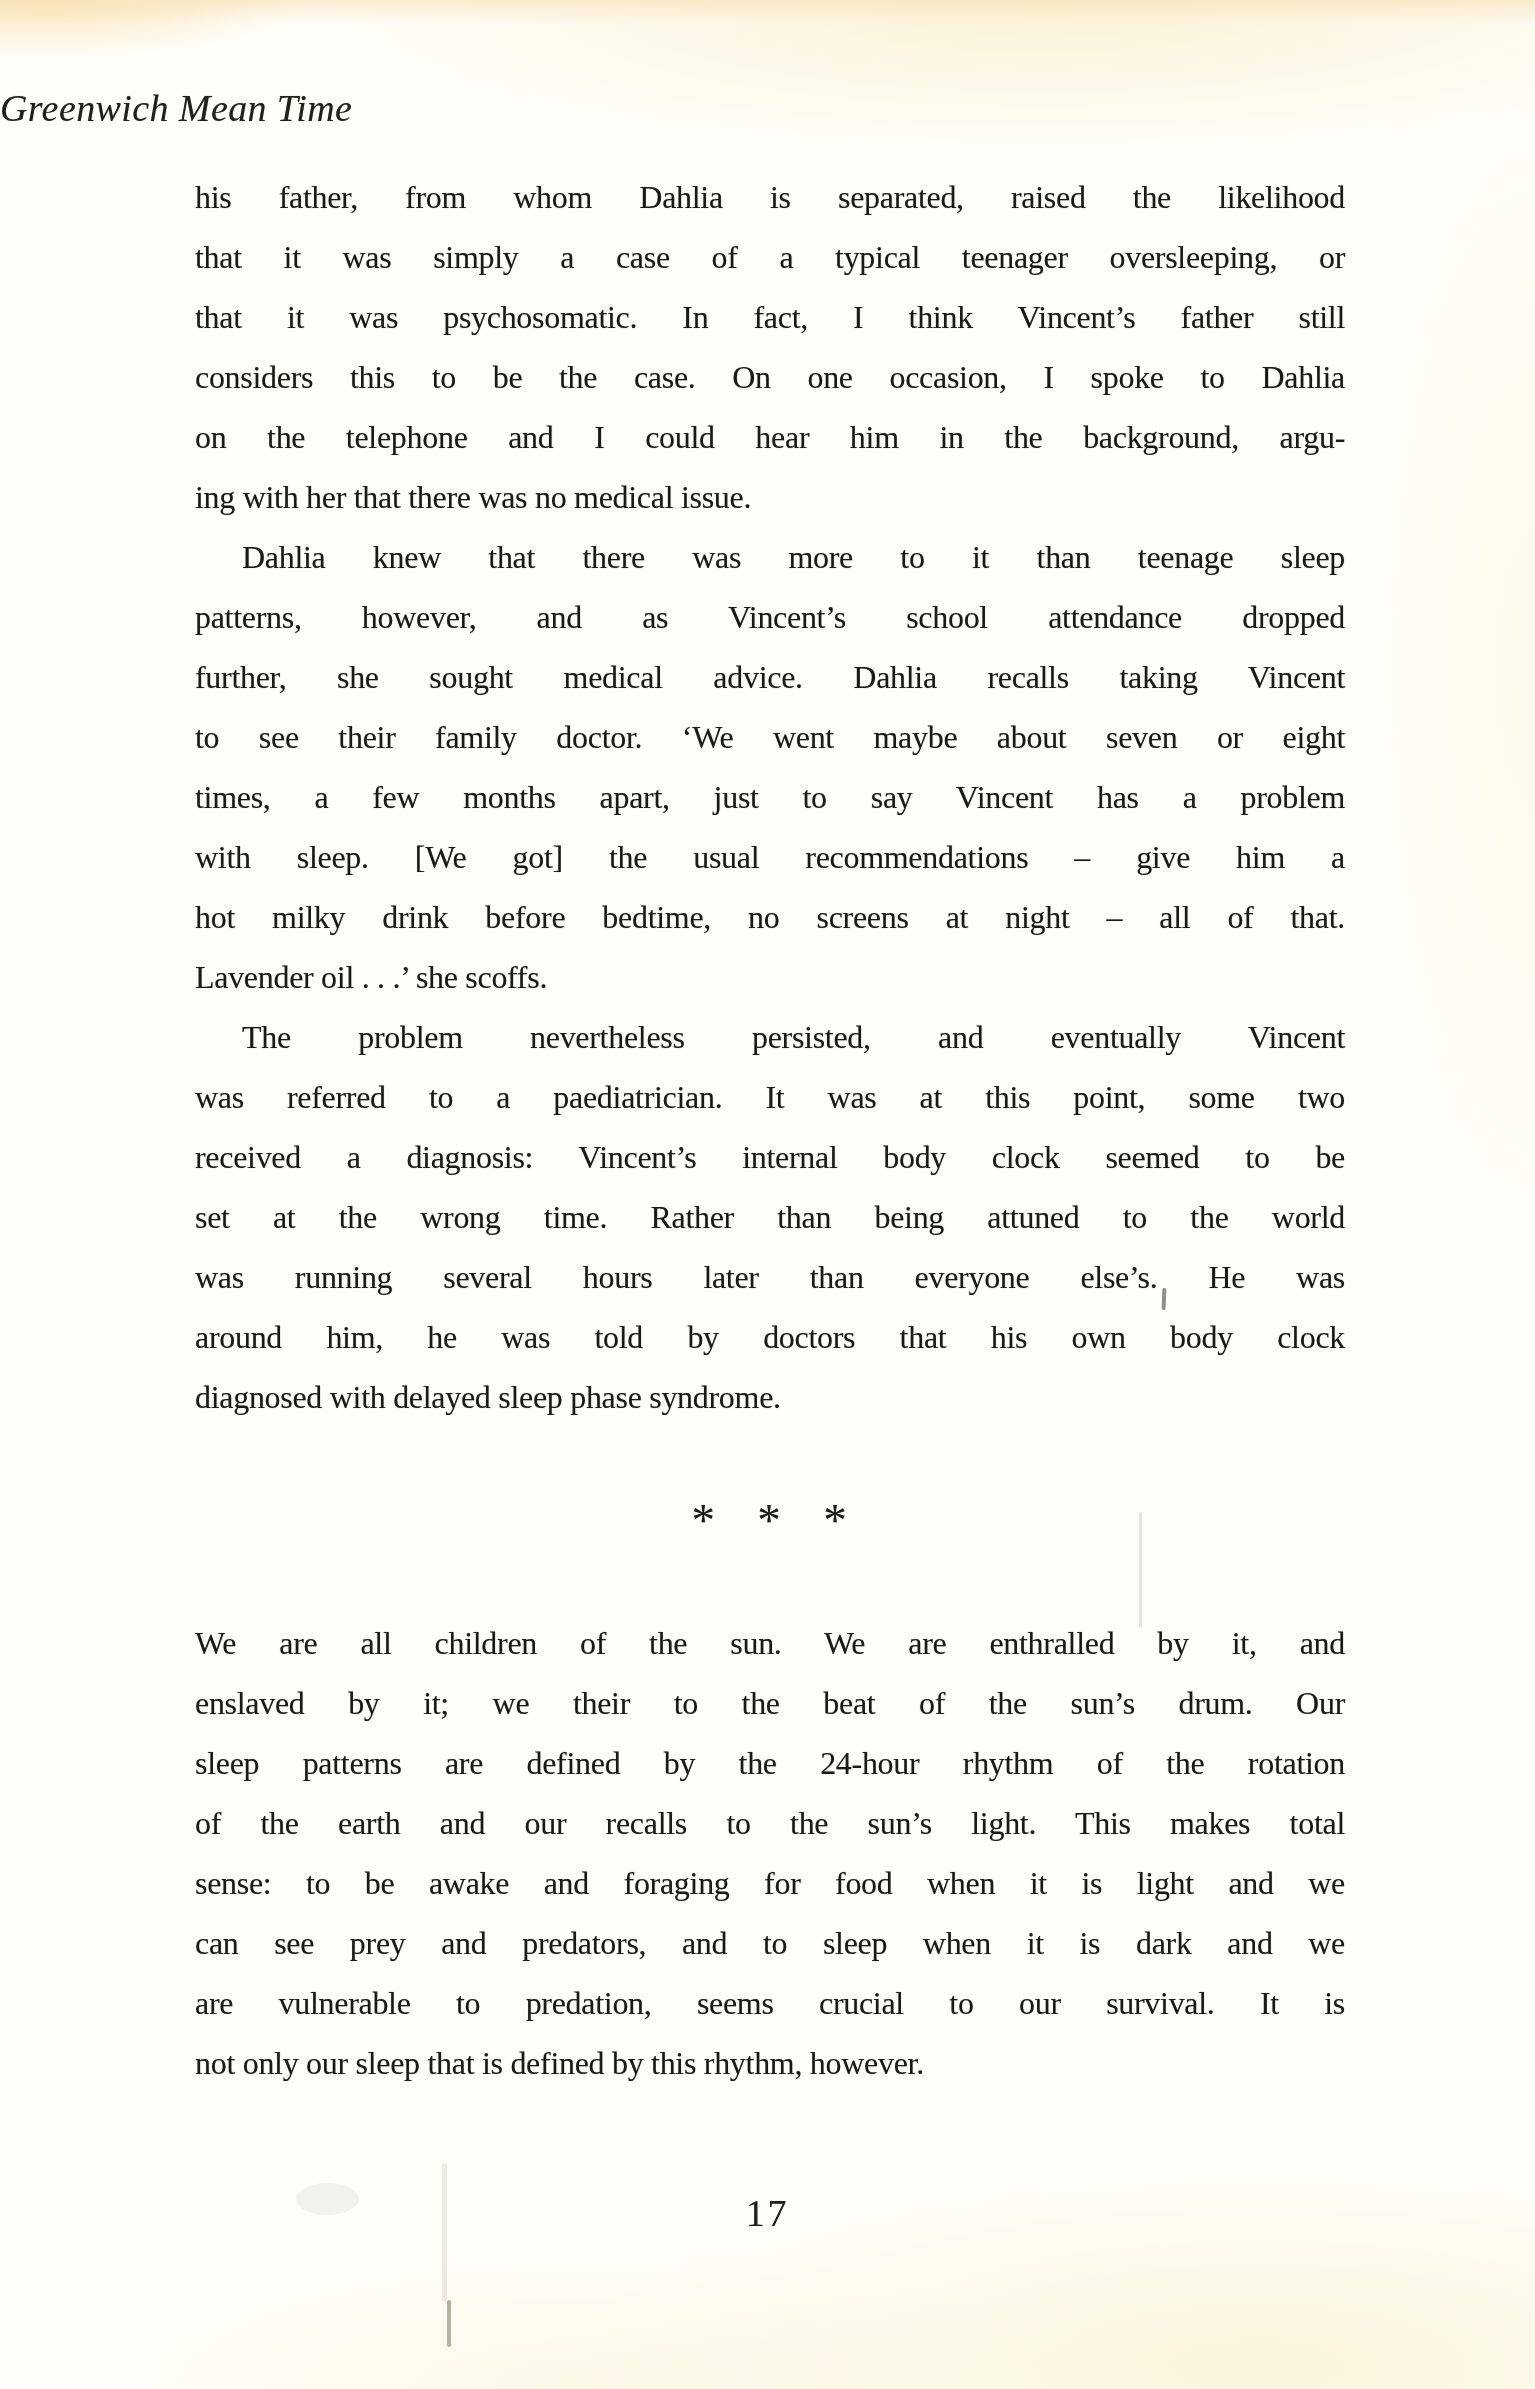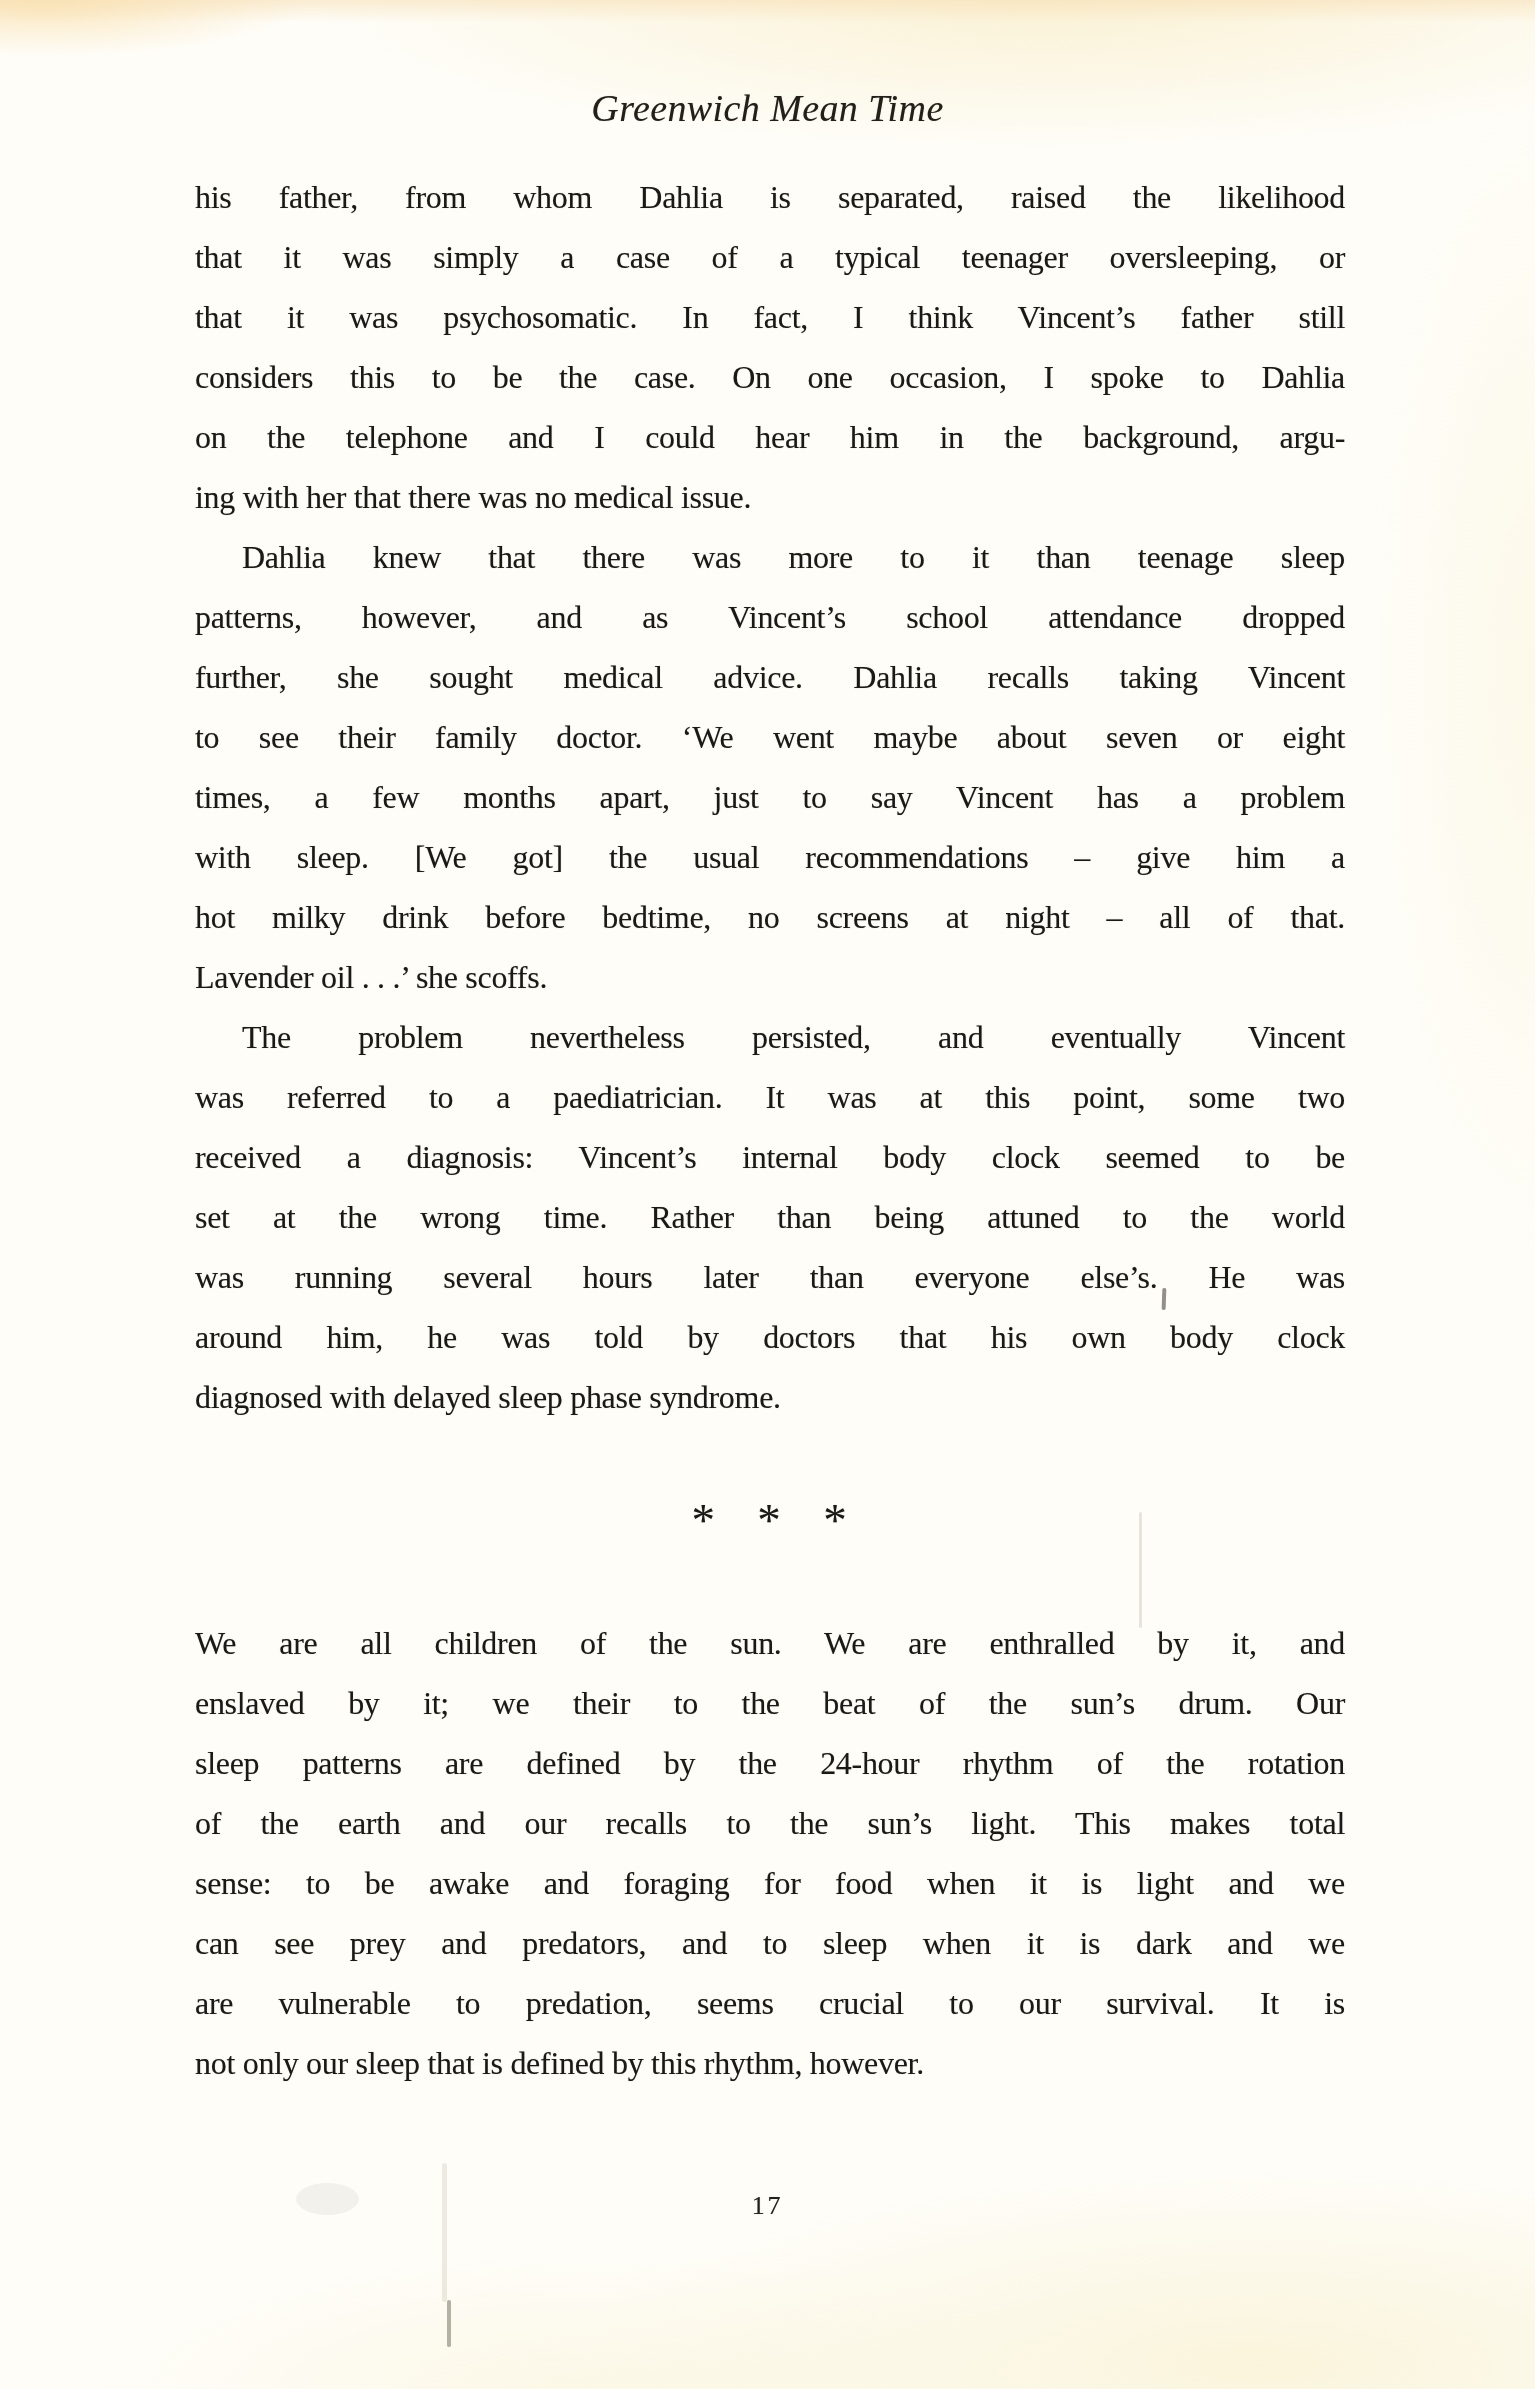--- a/index.html
+++ b/index.html
@@ -31,21 +31,21 @@
     height: 23px;
     background: linear-gradient(to bottom, rgba(247,222,178,0.55), rgba(247,222,178,0));
     pointer-events: none;
   }
 
   .running-head {
     position: absolute;
     top: 86px;
     left: 0;
     width: 100%;
-    text-align: center;
+    text-align: left;
     font-style: italic;
     font-size: 38px;
     letter-spacing: 0.4px;
     color: #232019;
     text-shadow: 0 0 0.9px rgba(35,32,25,0.35);
   }
 
   .text-block {
     position: absolute;
     left: 195px;
@@ -79,21 +79,21 @@
     letter-spacing: 1.8px;
     text-shadow: 0 0 0.9px rgba(30,28,24,0.35);
   }
 
   .page-number {
     position: absolute;
     top: 2191px;
     left: 0;
     width: 100%;
     text-align: center;
-    font-size: 26px;
+    font-size: 38px;
     letter-spacing: 2.7px;
     color: #232019;
     text-shadow: 0 0 0.9px rgba(35,32,25,0.4);
   }
 
   
   .artifact { position: absolute; pointer-events: none; }
   .artifact.streak-page-number {
     left: 442px; top: 2163px; width: 4.5px; height: 139px;
     background: rgba(158,148,122,0.18); border-radius: 2.7px;

